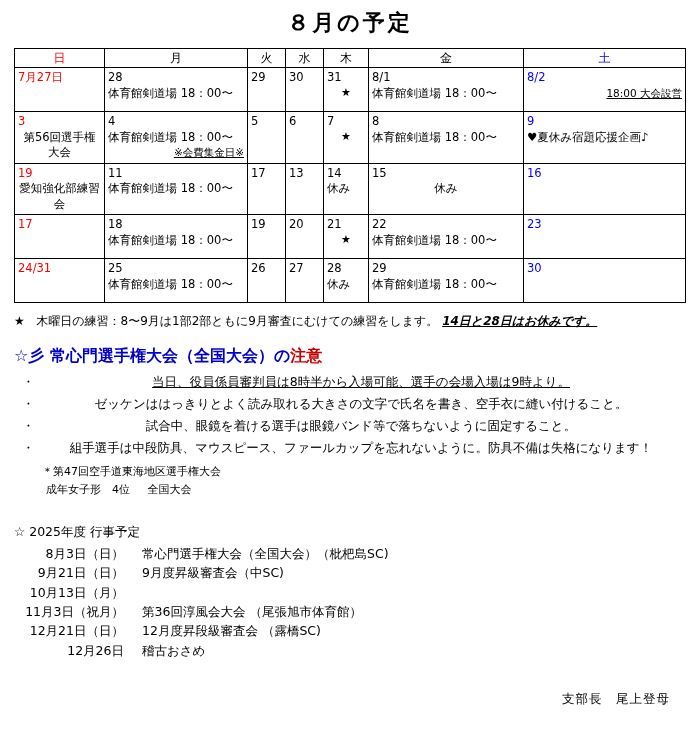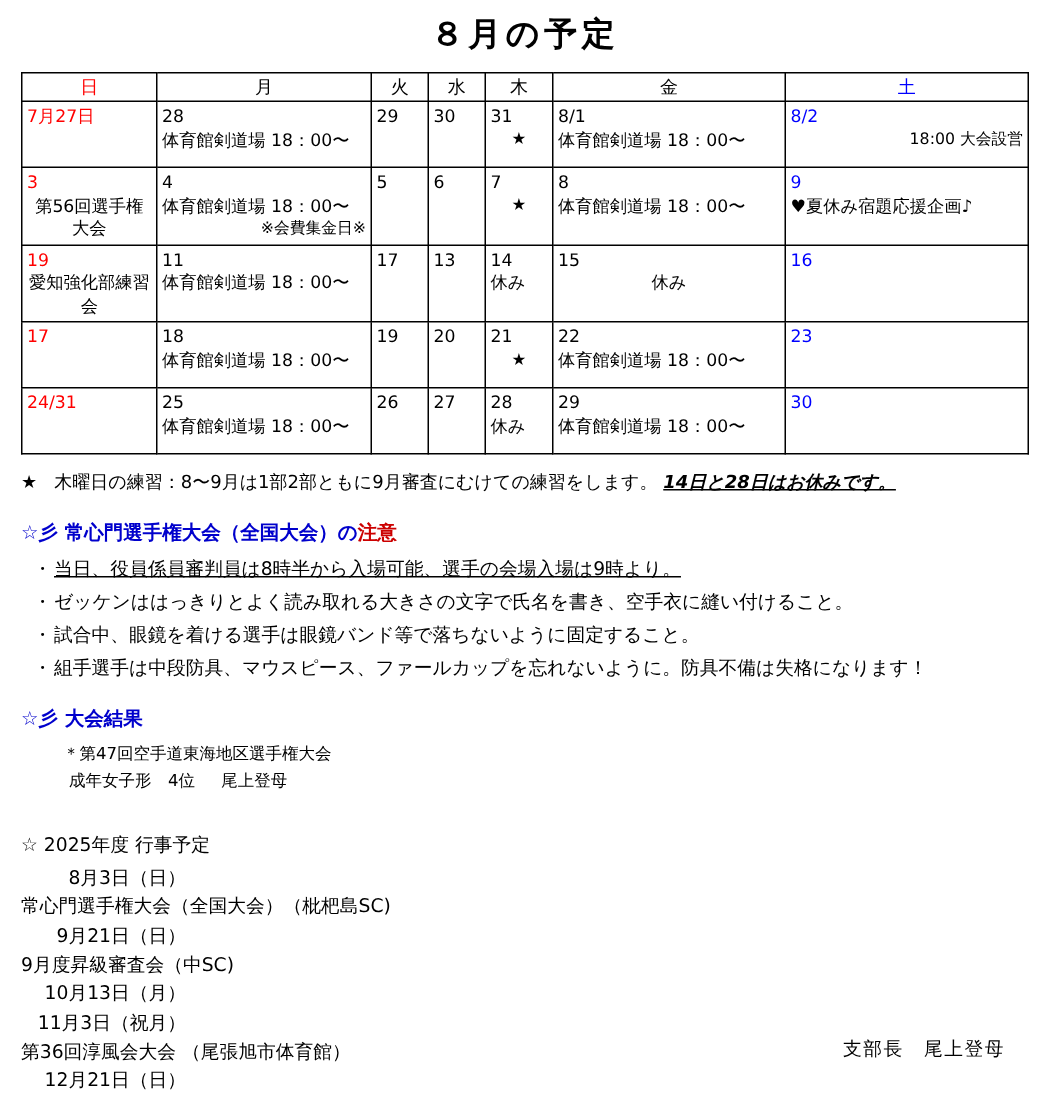--- a/index.html
+++ b/index.html
@@ -53,76 +53,78 @@
   .c-blk { color: #000000; }
   .daynum { font-size: 11.5px; }
   .cell-body {
     font-size: 11.5px;
   }
   .cell-center {
     text-align: center;
   }
   .cell-right {
     text-align: right;
+    text-decoration: underline;
   }
   .small-note {
     font-size: 10.5px;
   }
   .row-h { height: 44px; }
   .star { font-size: 11px; }
   .note-line {
     margin-top: 9px;
     font-size: 12px;
     line-height: 1.5;
   }
   .note-line .u {
     text-decoration: underline;
     font-style: italic;
     font-weight: bold;
   }
   .section-head {
     margin-top: 16px;
     font-weight: bold;
-    font-size: 13px;
+    font-size: 16px;
     color: #0000cc;
   }
   .section-head .red {
     color: #cc0000;
   }
   ul.bullets {
     margin: 6px 0 0 0;
     padding-left: 22px;
     list-style: none;
   }
   ul.bullets li {
     margin: 3px 0;
     font-size: 12.5px;
     line-height: 1.5;
     position: relative;
+    text-align: center;
   }
   ul.bullets li:before {
     content: "・";
     position: absolute;
     left: -14px;
   }
   .u-line { text-decoration: underline; }
   .result-block {
     margin-top: 6px;
     font-size: 11px;
     line-height: 1.6;
   }
   .result-block .indent1 { padding-left: 28px; }
   .result-block .indent2 { padding-left: 32px; }
   .schedule {
     margin-top: 24px;
     font-size: 12.5px;
     line-height: 1.55;
   }
   .schedule .head { margin-bottom: 2px; }
-  .sch-row { display: flex; flex-direction: column; }
+  .sch-row { display: flex; }
   .sch-date { width: 128px; text-align: right; padding-right: 18px; box-sizing: border-box; }
   .sch-text { flex: 1; }
   .signature {
     position: absolute;
     right: 30px;
     bottom: 32px;
     font-size: 12.5px;
     letter-spacing: 1px;
   }
   .heartline { color: #000; }
@@ -300,25 +302,24 @@
     <span>☆彡 常心門選手権大会（全国大会）の</span><span class="red">注意</span>
   </div>
 
   <ul class="bullets">
     <li><span class="u-line">当日、役員係員審判員は8時半から入場可能、選手の会場入場は9時より。</span></li>
     <li>ゼッケンははっきりとよく読み取れる大きさの文字で氏名を書き、空手衣に縫い付けること。</li>
     <li>試合中、眼鏡を着ける選手は眼鏡バンド等で落ちないように固定すること。</li>
     <li>組手選手は中段防具、マウスピース、ファールカップを忘れないように。防具不備は失格になります！</li>
   </ul>
 
-  <div class="section-head">☆彡 大会結果</div>
   <div class="result-block">
     <div class="indent1">＊第47回空手道東海地区選手権大会</div>
     <div class="indent2">
-      <span>成年女子形　4位</span>&nbsp;&nbsp;&nbsp;&nbsp;&nbsp;<span>尾上登母</span>
+      <span>成年女子形　4位</span>&nbsp;&nbsp;&nbsp;&nbsp;&nbsp;<span>全国大会</span>
     </div>
   </div>
 
   <div class="schedule">
     <div class="head">☆ 2025年度 行事予定</div>
     <div class="sch-row">
       <div class="sch-date">8月3日（日）</div>
       <div class="sch-text">常心門選手権大会（全国大会）（枇杷島SC)</div>
     </div>
     <div class="sch-row">

